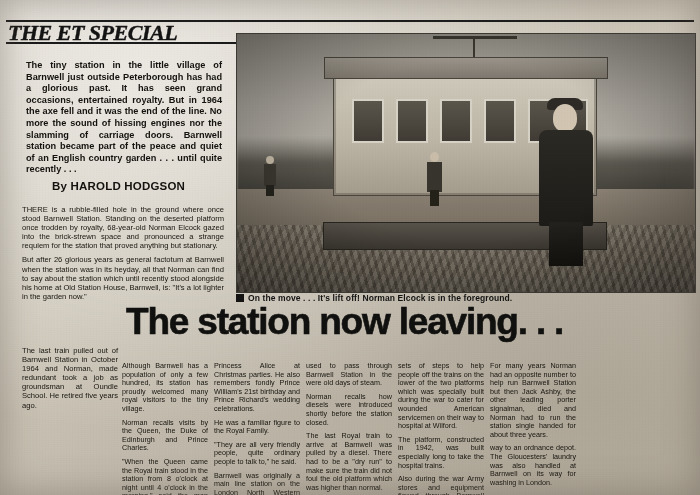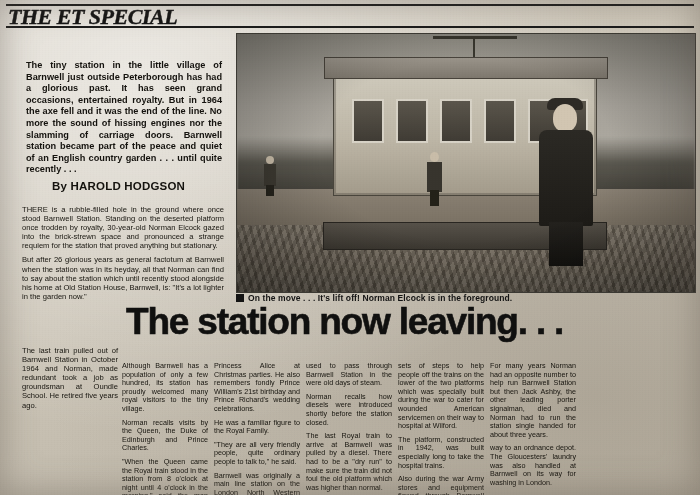--- a/index.html
+++ b/index.html
@@ -30,21 +30,21 @@
     opacity: .30;
     background-image:
       repeating-linear-gradient(0deg, rgba(0,0,0,.05) 0px, rgba(0,0,0,0) 1px, rgba(0,0,0,0) 2px),
       repeating-linear-gradient(90deg, rgba(0,0,0,.04) 0px, rgba(0,0,0,0) 1px, rgba(0,0,0,0) 3px);
     pointer-events: none;
   }
 
   
   .masthead {
     position: absolute;
-    left: 6px; top: 4px;
+    left: 6px; top: 20px;
     width: 688px; height: 24px;
   }
   .masthead .rule-top {
     position: absolute; left: 0; top: 0; width: 100%; height: 2px;
     background: #1b1b1b;
   }
   .masthead .rule-bottom {
     position: absolute; left: 0; bottom: 0; width: 100%; height: 2px;
     background: #1b1b1b;
   }
@@ -327,21 +327,21 @@
   <div class="caption">
     <span class="sq"></span><span>On the move . . . It's lift off! Norman Elcock is in the foreground.</span>
   </div>
 
   <div class="intro-box">
     <div class="intro-text">The tiny station in the little village of Barnwell just outside Peterborough has had a glorious past. It has seen grand occasions, entertained royalty. But in 1964 the axe fell and it was the end of the line. No more the sound of hissing engines nor the slamming of carriage doors. Barnwell station became part of the peace and quiet of an English country garden . . . until quite recently . . .</div>
   </div>
   <div class="byline">By HAROLD HODGSON</div>
 
   <div class="col-left">
-    <p>THERE is a rubble-filled hole in the ground where once stood Barnwell Station. Standing on the deserted platform once trodden by royalty, 30-year-old Norman Elcock gazed into the brick-strewn space and pronounced a strange requiem for the station that proved anything but stationary.</p>
+    <p>THERE is a rubble-filled hole in the ground where once stood Barnwell Station. Standing on the deserted platform once trodden by royalty, 68-year-old Norman Elcock gazed into the brick-strewn space and pronounced a strange requiem for the station that proved anything but stationary.</p>
     <p>But after 26 glorious years as general factotum at Barnwell when the station was in its heyday, all that Norman can find to say about the station which until recently stood alongside his home at Old Station House, Barnwell, is: "It's a lot lighter in the garden now."</p>
   </div>
   <div class="col-left-narrow">
     <p>The last train pulled out of Barnwell Station in October 1964 and Norman, made redundant took a job as groundsman at Oundle School. He retired five years ago.</p>
 
   </div>
 
   <div class="headline">The station now leaving. . .</div>
 
   <div class="cols">

